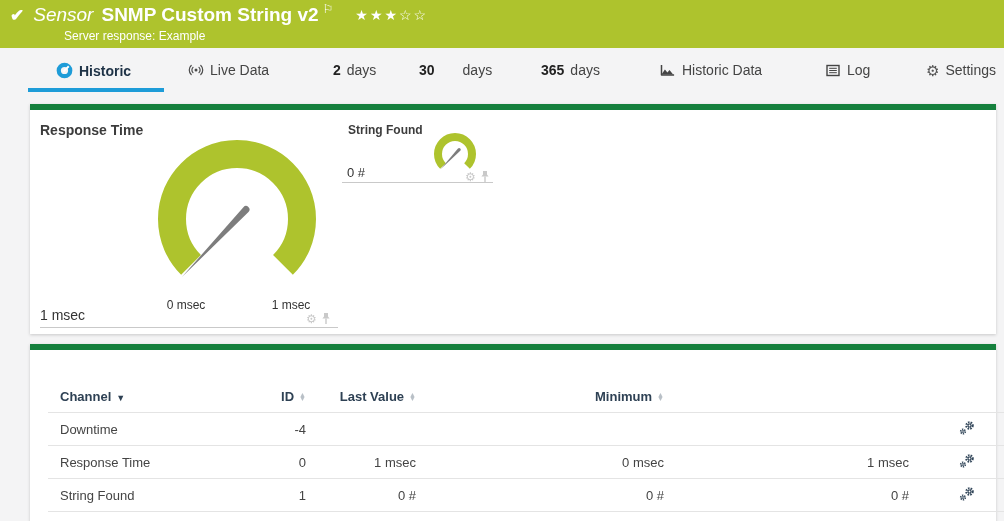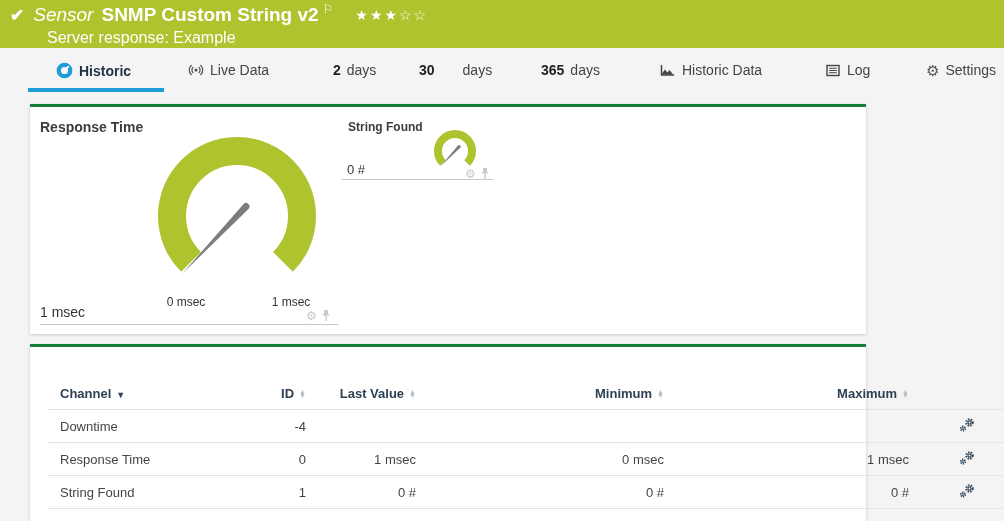--- a/index.html
+++ b/index.html
@@ -14,34 +14,34 @@
   .banner {
     position:absolute; left:0; top:0; width:1004px; height:48px;
     background:#aec32d; color:#fff;
   }
   .banner-row1 { position:absolute; left:10px; top:4px; display:flex; align-items:center; }
   .check { font-size:17px; font-weight:bold; margin-right:9px; }
   .kind  { font-style:italic; font-size:19px; margin-right:8px;text-align:center; }
   .title { font-weight:bold; font-size:19px; }
   .flag  { font-size:12px; position:relative; top:-6px; margin-left:4px; cursor:pointer; }
   .stars { font-size:14px; letter-spacing:2px; margin-left:22px; cursor:pointer; }
-  .banner-row2 { position:absolute; left:47px; top:29px; font-size:16px; }
+  .banner-row2 { position:absolute; left:64px; top:29px; font-size:12px; }
   
   .tabstrip { position:absolute; left:0; top:48px; width:1004px; height:56px; }
   .tab { position:absolute; top:14px; display:flex; align-items:center; gap:6px;
          font-size:14px; color:#444; cursor:pointer; white-space:nowrap; }
   .tab .num { font-weight:bold; color:#222; }
   .tab-active-label { font-weight:bold; color:#1e3246; }
   .active-underline { position:absolute; left:28px; top:40px; width:136px; height:4px; background:#1e9cd8; }
   .tab svg { display:block; }
   .gear-glyph { font-size:15px; color:#555; line-height:1; }
   
   .panel {
-    position:absolute; left:30px; width:836px; background:#fff;
-    border-top:3px solid #15803d;
+    position:absolute; left:30px; width:966px; background:#fff;
+    border-top:6px solid #15803d;
     box-shadow:0 1px 3px rgba(0,0,0,.18);
   }
   .panel1 { top:104px; height:230px; }
   .panel2 { top:344px; height:200px; }
   .block-title { position:absolute; font-weight:bold; color:#3c3c3c; }
   .rt-title { left:10px; top:12px; font-size:14px; }
   .sf-title { left:318px; top:13px; font-size:12px; }
   .gauge-svg { position:absolute; }
   .scale-label { position:absolute; width:80px; text-align:center; font-size:12px; color:#333; }
   .rt-value { position:absolute; left:10px; top:197px; font-size:14px; color:#333; }
@@ -191,26 +191,20 @@
           </span>
       </div>
       <div class="c-last">
         <span>Last Value</span><span class="sorter">
             <span>▲</span>
             <span>▼</span>
           </span>
       </div>
       <div class="c-min">
         <span>Minimum</span><span class="sorter">
-            <span>▲</span>
-            <span>▼</span>
-          </span>
-      </div>
-      <div class="c-max">
-        <span>Maximum</span><span class="sorter">
             <span>▲</span>
             <span>▼</span>
           </span>
       </div>
       <div class="c-gear"></div>
     </div>
 
     <div class="tr">
       <div class="c-channel">Downtime</div>
       <div class="c-id">-4</div>

